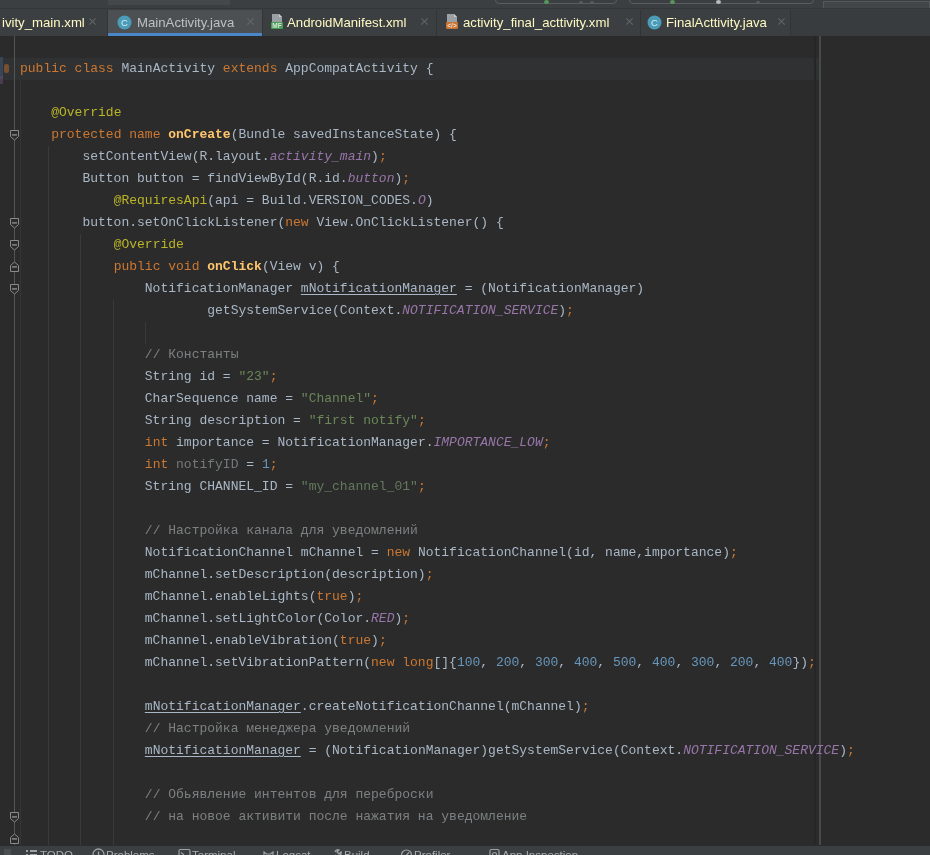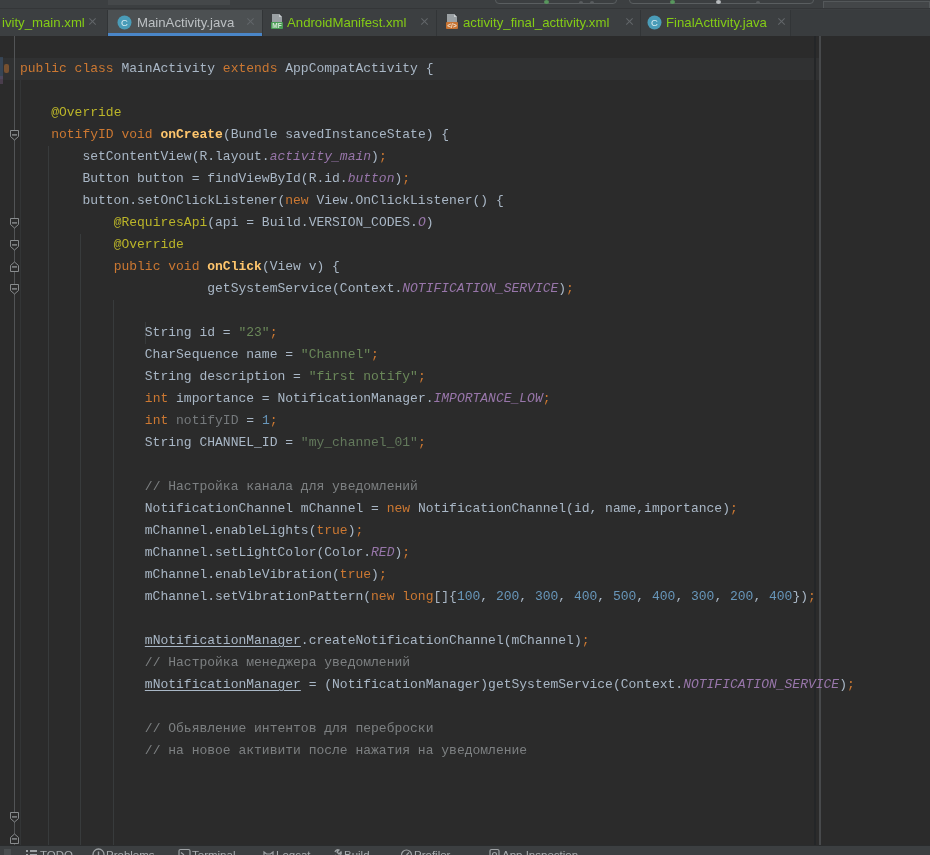--- a/index.html
+++ b/index.html
@@ -5,21 +5,21 @@
 #app{position:absolute;top:0;left:0;width:930px;height:855px;overflow:hidden}
 .abs{position:absolute}
 i{font-style:normal}
 
 #toolbar{position:absolute;top:0;left:0;width:930px;height:8px;background:#3c3f41;overflow:hidden}
 .twidget{position:absolute;border:1px solid #5a5e60;border-radius:4px;height:24px;top:-20px;background:#3c3f41}
 .dot{position:absolute;border-radius:50%}
 
 #tabbar{position:absolute;top:8px;left:0;width:930px;height:28px;background:#3c3f41;border-top:1px solid #343638;overflow:hidden}
 .tabdiv{position:absolute;top:1px;width:1px;height:26px;background:#323537}
-.tlabel{position:absolute;top:6px;font-size:13.2px;color:#84cc16;white-space:nowrap}
+.tlabel{position:absolute;top:6px;font-size:13.2px;color:#fef9c3;white-space:nowrap}
 .tx{position:absolute;top:8px;width:9px;height:9px}
 .tx:before,.tx:after{content:"";position:absolute;left:0;top:4px;width:9px;height:1.2px;background:#63676a}
 .tx:before{transform:rotate(45deg)}
 .tx:after{transform:rotate(-45deg)}
 
 #editor{position:absolute;top:36px;left:0;width:930px;height:809px;background:#2b2b2b;overflow:hidden}
 .vline{position:absolute;width:1px}
 #code{position:absolute;top:0;left:20px;width:910px;font-family:"Liberation Mono",monospace;font-size:13px;line-height:22px;color:#a9b7c6}
 #code div{height:22px;white-space:pre}
 .k{color:#cc7832}.m{color:#ffc66d;font-weight:bold}.a{color:#bbb529}.s{color:#6a8759}
@@ -94,38 +94,41 @@
  <div class="vline" style="left:819px;top:0;height:809px;width:1.5px;background:#47494b"></div>
  <div class="vline" style="left:13.5px;top:0;height:809px;width:1px;background:#525456"></div>
  <div class="abs" style="left:0;top:21px;width:3px;height:22px;background:#3d5a78;opacity:.5"></div>
  <div class="abs" style="left:4px;top:28px;width:5px;height:9px;background:#a5662f;opacity:.6;border-radius:2px"></div>
  <div class="abs" style="left:0;top:40px;width:3px;height:8px;background:#5d4a63;opacity:.6"></div>
 <div id="code">
 <div></div>
 <div><i class="k">public class</i> MainActivity <i class="k">extends</i> AppCompatActivity {</div>
 <div></div>
 <div>    <i class="a">@Override</i></div>
-<div>    <i class="k">notifyID void</i> <i class="m">onCreate</i>(Bundle savedInstanceState) {</div>
+<div>    <i class="k">protected name</i> <i class="m">onCreate</i>(Bundle savedInstanceState) {</div>
 <div>        setContentView(R.layout.<i class="f">activity_main</i>)<i class="k">;</i></div>
 <div>        Button button = findViewById(R.id.<i class="f">button</i>)<i class="k">;</i></div>
+<div>            <i class="a">@RequiresApi</i>(api = Build.VERSION_CODES.<i class="f">O</i>)</div>
 <div>        button.setOnClickListener(<i class="k">new</i> View.OnClickListener() {</div>
-<div>            <i class="a">@RequiresApi</i>(api = Build.VERSION_CODES.<i class="f">O</i>)</div>
 <div>            <i class="a">@Override</i></div>
 <div>            <i class="k">public void</i> <i class="m">onClick</i>(View v) {</div>
+<div>                NotificationManager <i class="u">mNotificationManager</i> = (NotificationManager)</div>
 <div>                        getSystemService(Context.<i class="f">NOTIFICATION_SERVICE</i>)<i class="k">;</i></div>
 <div></div>
+<div>                <i class="c">// Константы</i></div>
 <div>                String id = <i class="s">"23"</i><i class="k">;</i></div>
 <div>                CharSequence name = <i class="s">"Channel"</i><i class="k">;</i></div>
 <div>                String description = <i class="s">"first notify"</i><i class="k">;</i></div>
 <div>                <i class="k">int</i> importance = NotificationManager.<i class="f">IMPORTANCE_LOW</i><i class="k">;</i></div>
 <div>                <i class="k">int</i> <i class="d">notifyID</i> = <i class="n">1</i><i class="k">;</i></div>
 <div>                String CHANNEL_ID = <i class="s2">"my_channel_01"</i><i class="k">;</i></div>
 <div></div>
 <div>                <i class="c">// Настройка канала для уведомлений</i></div>
 <div>                NotificationChannel mChannel = <i class="k">new</i> NotificationChannel(id, name,importance)<i class="k">;</i></div>
+<div>                mChannel.setDescription(description)<i class="k">;</i></div>
 <div>                mChannel.enableLights(<i class="k">true</i>)<i class="k">;</i></div>
 <div>                mChannel.setLightColor(Color.<i class="f">RED</i>)<i class="k">;</i></div>
 <div>                mChannel.enableVibration(<i class="k">true</i>)<i class="k">;</i></div>
 <div>                mChannel.setVibrationPattern(<i class="k">new long</i>[]{<i class="n">100</i>, <i class="n">200</i>, <i class="n">300</i>, <i class="n">400</i>, <i class="n">500</i>, <i class="n">400</i>, <i class="n">300</i>, <i class="n">200</i>, <i class="n">400</i>})<i class="k">;</i></div>
 <div></div>
 <div>                <i class="u">mNotificationManager</i>.createNotificationChannel(mChannel)<i class="k">;</i></div>
 <div>                <i class="c">// Настройка менеджера уведомлений</i></div>
 <div>                <i class="u">mNotificationManager</i> = (NotificationManager)getSystemService(Context.<i class="f">NOTIFICATION_SERVICE</i>)<i class="k">;</i></div>
 <div></div>
 <div>                <i class="c">// Обьявление интентов для переброски</i></div>

